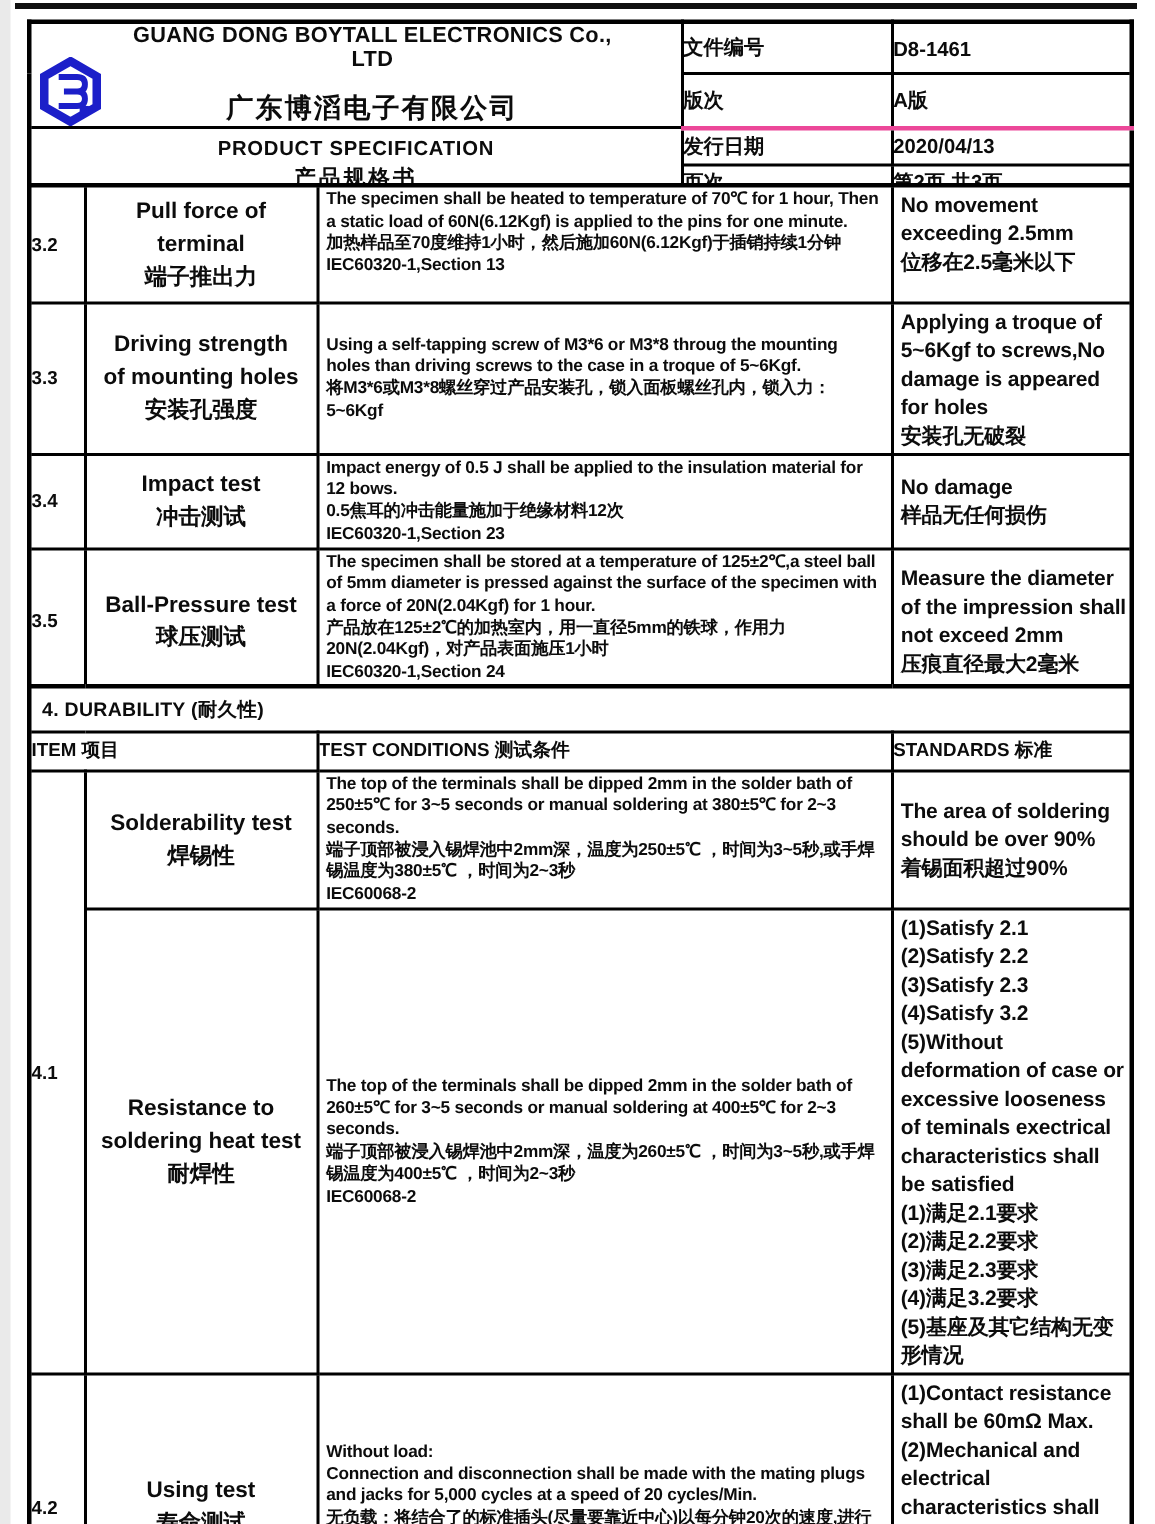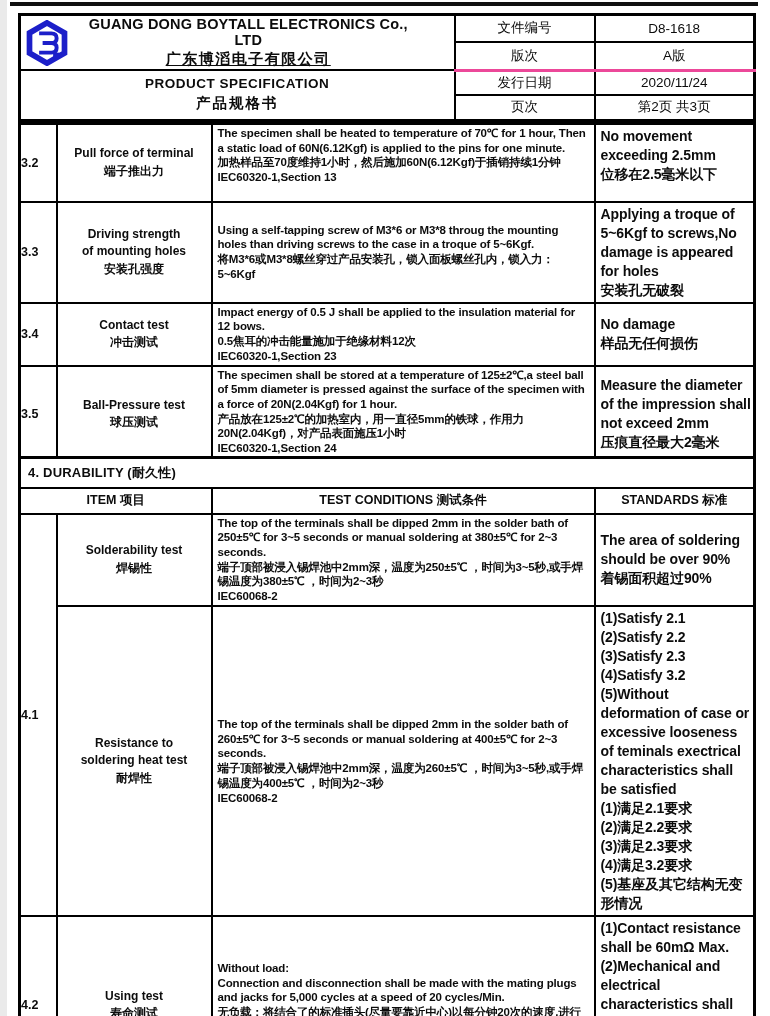--- a/index.html
+++ b/index.html
@@ -11,43 +11,43 @@
   .top-line{position:absolute;left:10px;top:2px;width:748px;height:4px;background:#101010;}
   .bottom-mark{position:absolute;left:26px;top:1004px;width:15px;height:7px;background:#161616;border-radius:2px;}
 
   table{border-collapse:collapse;table-layout:fixed;position:absolute;background:#fff;}
   table.hdr{left:18px;top:13px;width:735px;border:3px solid #000;}
   table.t3{left:18px;top:122px;width:735px;border:3px solid #000;}
   table.t4{left:18px;top:456px;width:735px;border:3px solid #000;}
   td{border:2px solid #000;overflow:hidden;padding:0;}
 
   
-  .hdr td.lbl,.hdr td.val{text-align:center;vertical-align:middle;font-weight:normal;font-size:13.5px;margin-left:36px;}
+  .hdr td.lbl,.hdr td.val{vertical-align:middle;font-weight:bold;font-size:13.5px;margin-left:36px;}
   .hdr tr.split td{border-bottom:3px solid #ec4899;}
-  .company-wrap{display:flex;align-items:center;height:100%;}
+  .company-wrap{display:flex;align-items:flex-end;height:100%;}
   .logo-box{flex:0 0 52px;display:flex;justify-content:center;align-items:center;}
   .company-text{flex:1;text-align:center;padding-right:30px;}
   .company-en{font-size:14.5px;font-weight:bold;letter-spacing:0.2px;}
-  .company-cn{font-size:15px;font-weight:bold;letter-spacing:1.5px;margin-top:2px;text-decoration:underline;}
+  .company-cn{font-size:18px;font-weight:bold;letter-spacing:1.5px;margin-top:12px;}
   .title-cell{text-align:center;vertical-align:middle;}
   .title-en{font-size:13.5px;font-weight:bold;letter-spacing:0.5px;text-align:center;}
   .title-cn{font-size:14.5px;font-weight:bold;letter-spacing:2px;margin-top:3px;}
 
   
   td.num{vertical-align:middle;font-weight:bold;font-size:12.5px;}
-  td.item{text-align:center;vertical-align:middle;font-weight:bold;font-size:12px;
+  td.item{text-align:center;vertical-align:middle;font-weight:bold;font-size:15px;
           line-height:1.45;white-space:pre-line;padding:0 2px;}
   td.cond{vertical-align:top;font-weight:bold;font-size:11.5px;line-height:1.28;
           white-space:pre-line;padding:1px 4px 1px 5px;letter-spacing:-0.15px;}
   td.cond.mid{vertical-align:middle;}
   td.std{vertical-align:middle;font-weight:bold;font-size:14px;line-height:1.36;
          white-space:pre-line;padding:2px 2px 2px 5px;letter-spacing:-0.1px;}
   td.std.topal{vertical-align:top;}
   td.sect-head{font-size:13px;font-weight:bold;vertical-align:middle;padding-left:7px;letter-spacing:0.2px;}
-  td.colhead{text-align:center;vertical-align:middle;font-weight:bold;font-size:12.5px;margin-top:44px;}
+  td.colhead{text-align:left;vertical-align:middle;font-weight:bold;font-size:12.5px;margin-top:44px;}
 
   tr.h78{height:78px;} tr.h92{height:92px;} tr.h60{height:60px;} tr.h98{height:98px;}
   tr.h30{height:30px;} tr.h26{height:26px;} tr.h89{height:89px;} tr.h250{height:250px;} tr.h148{height:148px;}
 </style>
 </head>
 <body>
 
 <div class="page">
   <div class="scan-strip"></div>
   <div class="top-line"></div>
@@ -70,33 +70,33 @@
               <rect x="31" y="37" width="7" height="7" fill="#1c1fc9"></rect>
             </svg>
           </div>
           <div class="company-text">
             <div class="company-en">GUANG DONG BOYTALL ELECTRONICS Co., LTD</div>
             <div class="company-cn">广东博滔电子有限公司</div>
           </div>
         </div>
       </td>
       <td class="lbl">文件编号</td>
-      <td class="val">D8-1618</td>
+      <td class="val">D8-1461</td>
     </tr>
     <tr class="split" style="height:28px">
       <td class="lbl">版次</td>
       <td class="val">A版</td>
     </tr>
     <tr style="height:25px">
       <td rowspan="2" class="title-cell">
         <div class="title-en">PRODUCT SPECIFICATION</div>
         <div class="title-cn">产品规格书</div>
       </td>
       <td class="lbl">发行日期</td>
-      <td class="val">2020/11/24</td>
+      <td class="val">2020/04/13</td>
     </tr>
     <tr style="height:25px">
       <td class="lbl">页次</td>
       <td class="val">第2页  共3页</td>
     </tr>
   </tbody>
     </table>
 
   <table class="t3">
     <colgroup>
@@ -121,21 +121,21 @@
       <td class="item">Driving strength
 of mounting holes
 安装孔强度</td>
       <td class="cond mid">Using a self-tapping screw of M3*6 or M3*8 throug the mounting holes than driving screws to the case in a troque of 5~6Kgf.
 将M3*6或M3*8螺丝穿过产品安装孔，锁入面板螺丝孔内，锁入力：5~6Kgf</td>
       <td class="std">Applying a troque of 5~6Kgf to screws,No damage is appeared for holes
 安装孔无破裂</td>
     </tr>
     <tr class="h60">
       <td class="num">3.4</td>
-      <td class="item">Contact test
+      <td class="item">Impact test
 冲击测试</td>
       <td class="cond">Impact energy of 0.5 J shall be applied to the insulation material for 12 bows.
 0.5焦耳的冲击能量施加于绝缘材料12次
 IEC60320-1,Section 23</td>
       <td class="std">No damage
 样品无任何损伤</td>
     </tr>
     <tr class="h98">
       <td class="num">3.5</td>
       <td class="item">Ball-Pressure test

